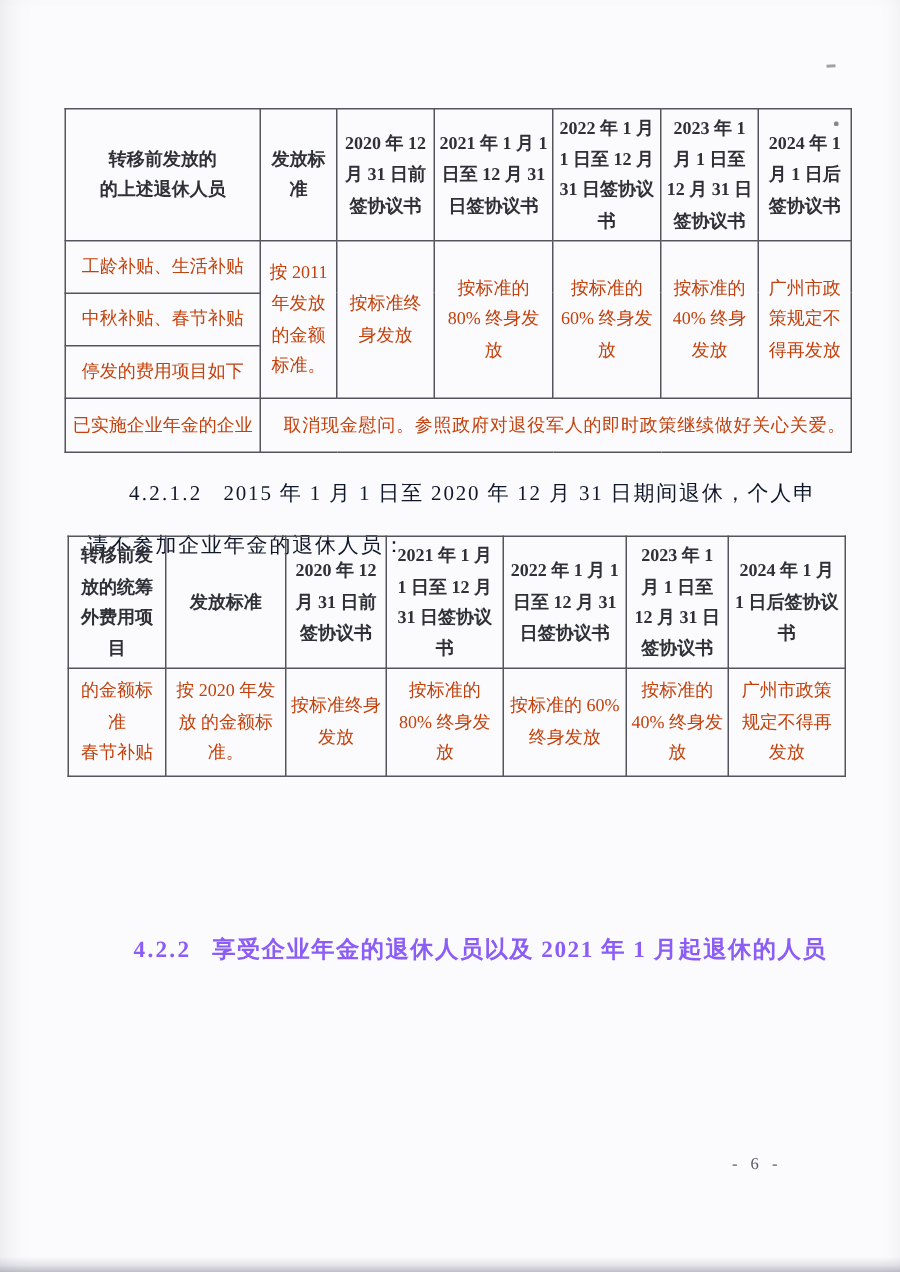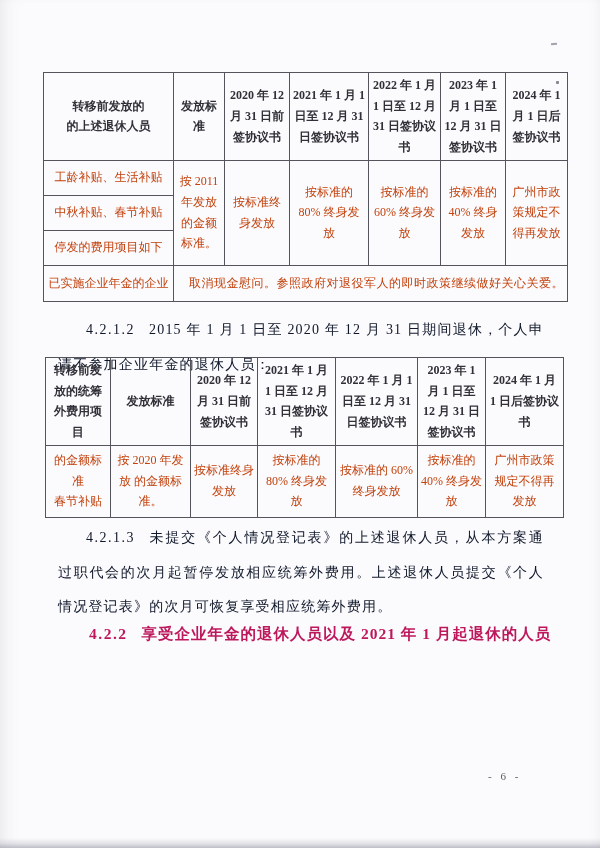--- a/index.html
+++ b/index.html
@@ -27,21 +27,21 @@
   tr.h1{height:85px;} tr.r35{height:35px;} tr.r36{height:36px;}
   tr.h2{height:80px;} tr.r72{height:72px;}
   td.note-cell{text-align:right;padding-left:10px;letter-spacing:.5px;}
 
   .para{position:absolute;text-align:justify;font-size:14px;line-height:34.5px;
         letter-spacing:1.2px;color:#0f172a;}
   .num{padding-right:14px;letter-spacing:1.5px;}
   #para-4212{left:58px;top:299px;width:486px;text-indent:2em;}
   #para-4213{left:58px;top:507px;width:486px;text-indent:2em;}
   #heading-422{left:58px;top:602px;width:500px;font-weight:bold;text-indent:2em;
-               font-size:15.5px;letter-spacing:1px;line-height:32px;color:#be185d;}
+               font-size:15.5px;letter-spacing:1px;line-height:32px;color:#8b5cf6;}
   #para-422{left:58px;top:636px;width:486px;text-indent:2em;line-height:34px;}
   #page-number{position:absolute;left:488px;top:770px;font-size:11px;color:#5a5a62;
                letter-spacing:3px;}
 </style>
 </head>
 <body>
 
 <div class="page">
 
   <table id="table1">
@@ -121,23 +121,20 @@
         <td>按 2020 年发放 的金额标准。</td>
         <td>按标准终身发放</td>
         <td>按标准的 80% 终身发放</td>
         <td>按标准的 60% 终身发放</td>
         <td>按标准的 40% 终身发放</td>
         <td>广州市政策规定不得再发放</td>
       </tr>
     </tbody>
   </table>
 
-  <p class="para" id="para-4213">
-    <span class="num">4.2.1.3</span><span>未提交《个人情况登记表》的上述退休人员，从本方案通过职代会的次月起暂停发放相应统筹外费用。上述退休人员提交《个人情况登记表》的次月可恢复享受相应统筹外费用。</span>
-  </p>
 
   <p class="para" id="heading-422">
     <span class="num">4.2.2</span><span>享受企业年金的退休人员以及 2021 年 1 月起退休的人员</span>
   </p>
 
 
   <div id="page-number">- 6 -</div>
 
   <div class="speck1"></div>
   <div class="speck2"></div>

